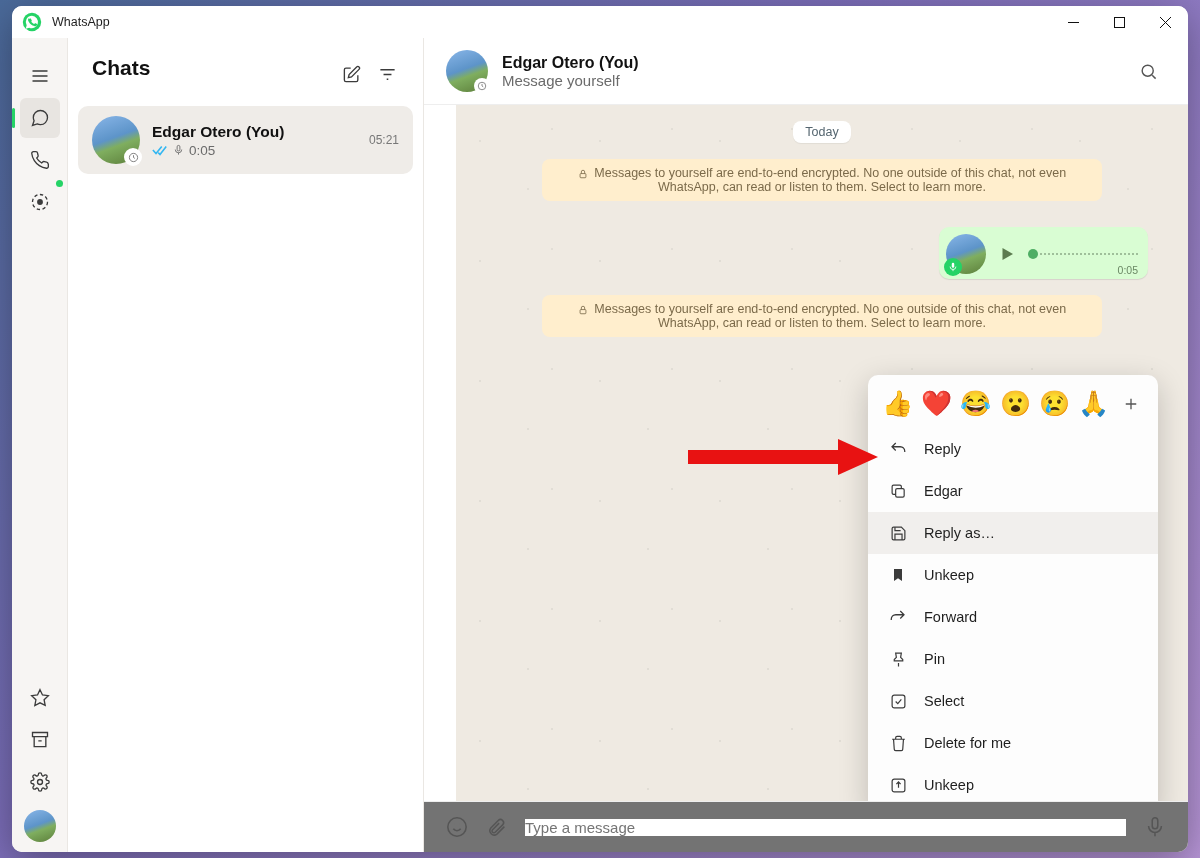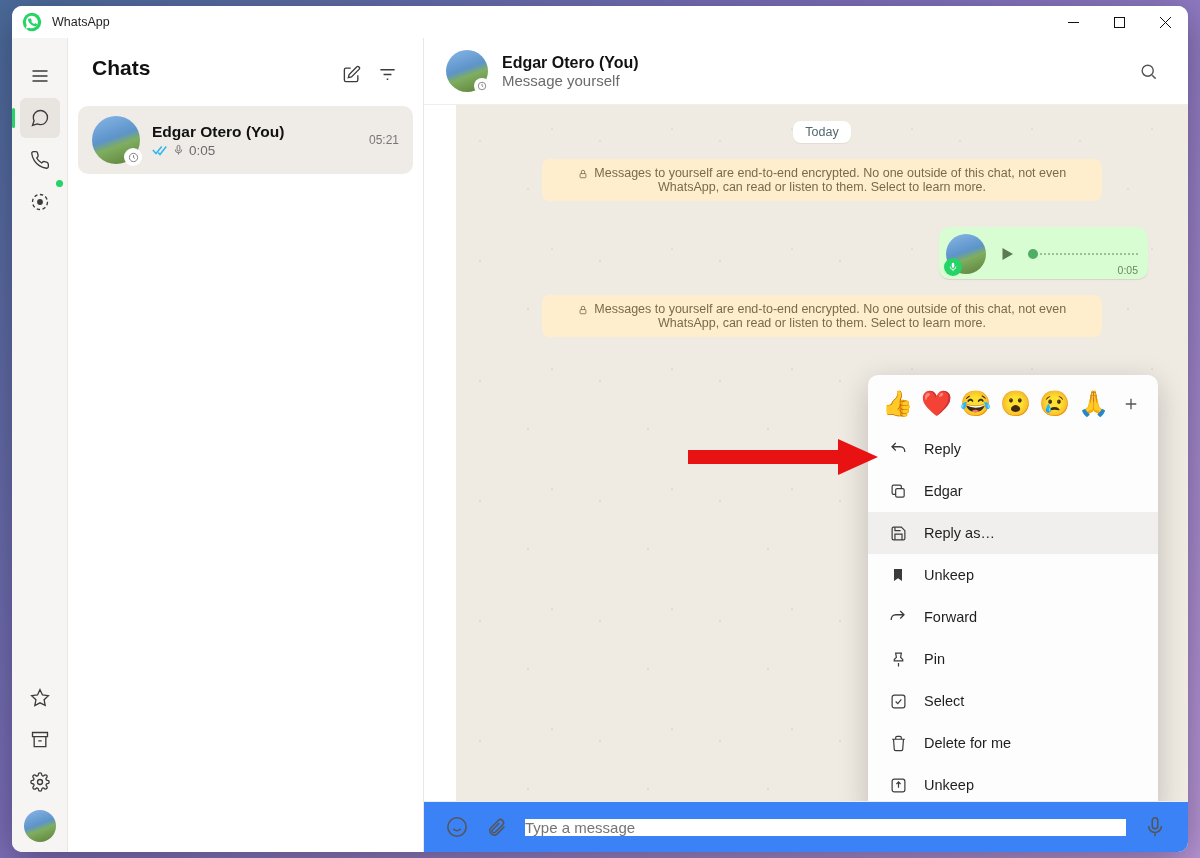--- a/index.html
+++ b/index.html
@@ -59,21 +59,21 @@
     .voice-duration { position: absolute; bottom: 3px; right: 10px; font-size: 10.5px; color: #6a8764; }
     
     .context-menu { position: absolute; top: 270px; right: 30px; width: 290px; background: #fdfdfd; border-radius: 10px; box-shadow: 0 8px 30px rgba(0,0,0,0.2); padding: 6px 0 8px 0; overflow: hidden; }
     .emoji-row { display: flex; justify-content: space-around; align-items: center; padding: 8px 10px 10px 10px; }
     .emoji { font-size: 25px; cursor: pointer; }
     .emoji-add { width: 26px; height: 26px; border-radius: 50%; display: flex; align-items: center; justify-content: center; color: #555; }
     .menu-item { display: flex; align-items: center; gap: 16px; padding: 11px 20px; font-size: 14.5px; color: #1f1f1f; cursor: pointer; }
     .menu-item.hover { background: #f1efed; }
     .menu-icon { width: 20px; height: 20px; color: #3b3b3b; display: flex; align-items: center; justify-content: center; flex-shrink: 0; }
     
-    .composer { display: flex; align-items: center; gap: 18px; padding: 14px 22px; background: #3b82f6; border-top: 1px solid #eee; }
+    .composer { display: flex; align-items: center; gap: 18px; padding: 14px 22px; background: #737373; border-top: 1px solid #eee; }
     .composer input { flex: 1; border: none; outline: none; font-size: 15px; color: #888; }
     .composer .icon { color: #555; }
     
     .red-arrow { position: absolute; top: 436px; left: 683px; z-index: 20; }
     svg { display: block; }
     .status-dot { position: absolute; top: -2px; right: -3px; width: 7px; height: 7px; background: #25d366; border-radius: 50%; }
   </style>
 </head>
 <body>
 

